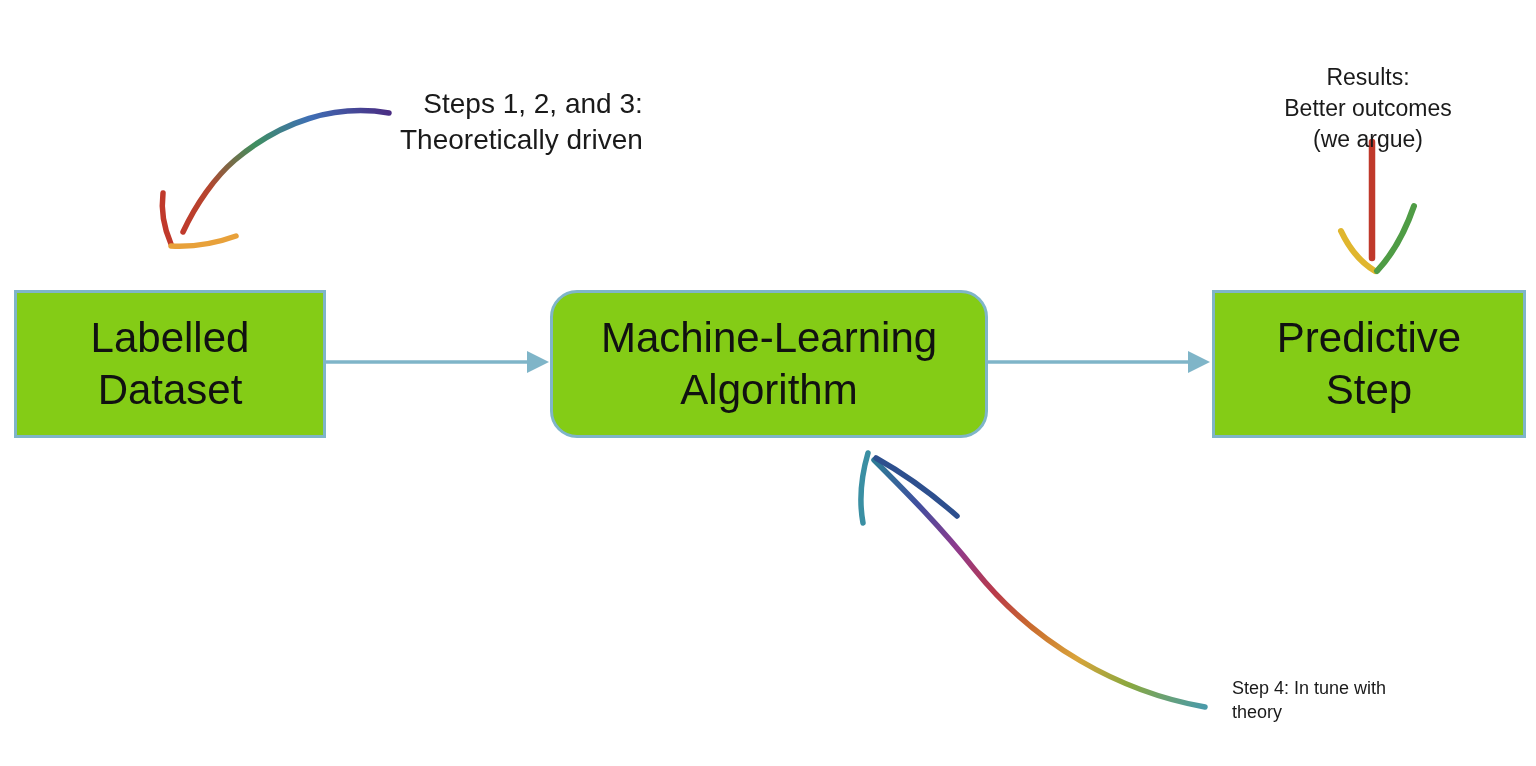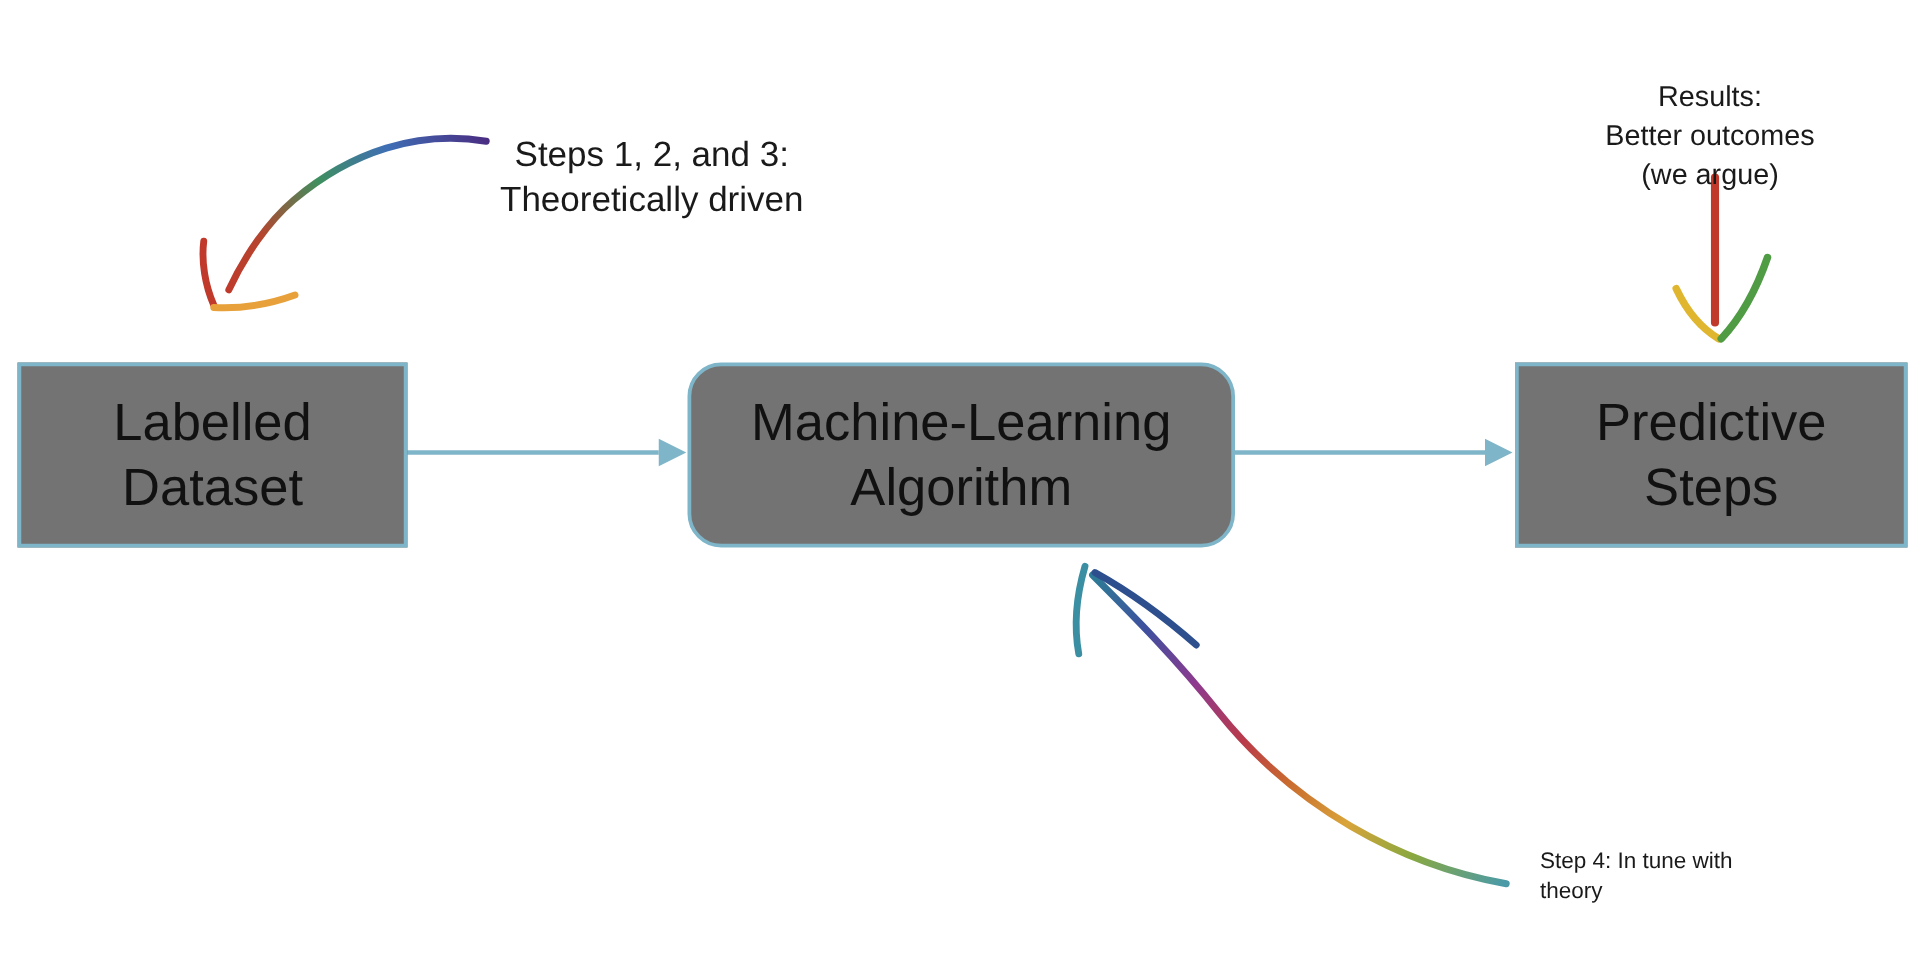--- a/index.html
+++ b/index.html
@@ -18,39 +18,39 @@
   svg.overlay {
     position: absolute;
     left: 0;
     top: 0;
     width: 1536px;
     height: 766px;
   }
   .box {
     position: absolute;
     border: 3px solid #7FB5C8;
-    background: #737373;
+    background: #84cc16;
     display: flex;
     align-items: center;
     justify-content: center;
     text-align: center;
     font-size: 42px;
     line-height: 1.25;
     color: #111111;
     white-space: pre-line;
   }
   #box-dataset   { left: 14px;   top: 290px; width: 306px; height: 142px; }
   #box-algorithm { left: 550px;  top: 290px; width: 432px; height: 142px; border-radius: 27px; }
   #box-model     { left: 1212px; top: 290px; width: 308px; height: 142px; }
   .note {
     position: absolute;
     color: #1a1a1a;
     white-space: pre-line;
   }
-  #note-steps   { left: 400px;  top: 86px;  font-size: 28px; line-height: 1.3;  text-align: center; margin-top: 20px; }
+  #note-steps   { left: 400px;  top: 86px;  font-size: 28px; line-height: 1.3;  text-align: right; }
   #note-results { left: 1218px; top: 14px;  width: 300px;    font-size: 23px; line-height: 1.35; text-align: center; margin-top: 48px; }
   #note-step4   { left: 1232px; top: 676px; font-size: 18px; line-height: 1.35; text-align: left; }
 </style>
 </head>
 <body>
 
 <div class="canvas">
 
   <svg class="overlay" viewBox="0 0 1536 766">
     <defs>
@@ -102,21 +102,21 @@
     </g>
   </svg>
 
   <div class="box" id="box-dataset">Labelled
 Dataset</div>
 
   <div class="box" id="box-algorithm">Machine-Learning
 Algorithm</div>
 
   <div class="box" id="box-model">Predictive
-Steps</div>
+Step</div>
 
   <div class="note" id="note-steps">Steps 1, 2, and 3:
 Theoretically driven</div>
 
   <div class="note" id="note-results">Results:
 Better outcomes
 (we argue)</div>
 
   <div class="note" id="note-step4">Step 4: In tune with
 theory</div>

